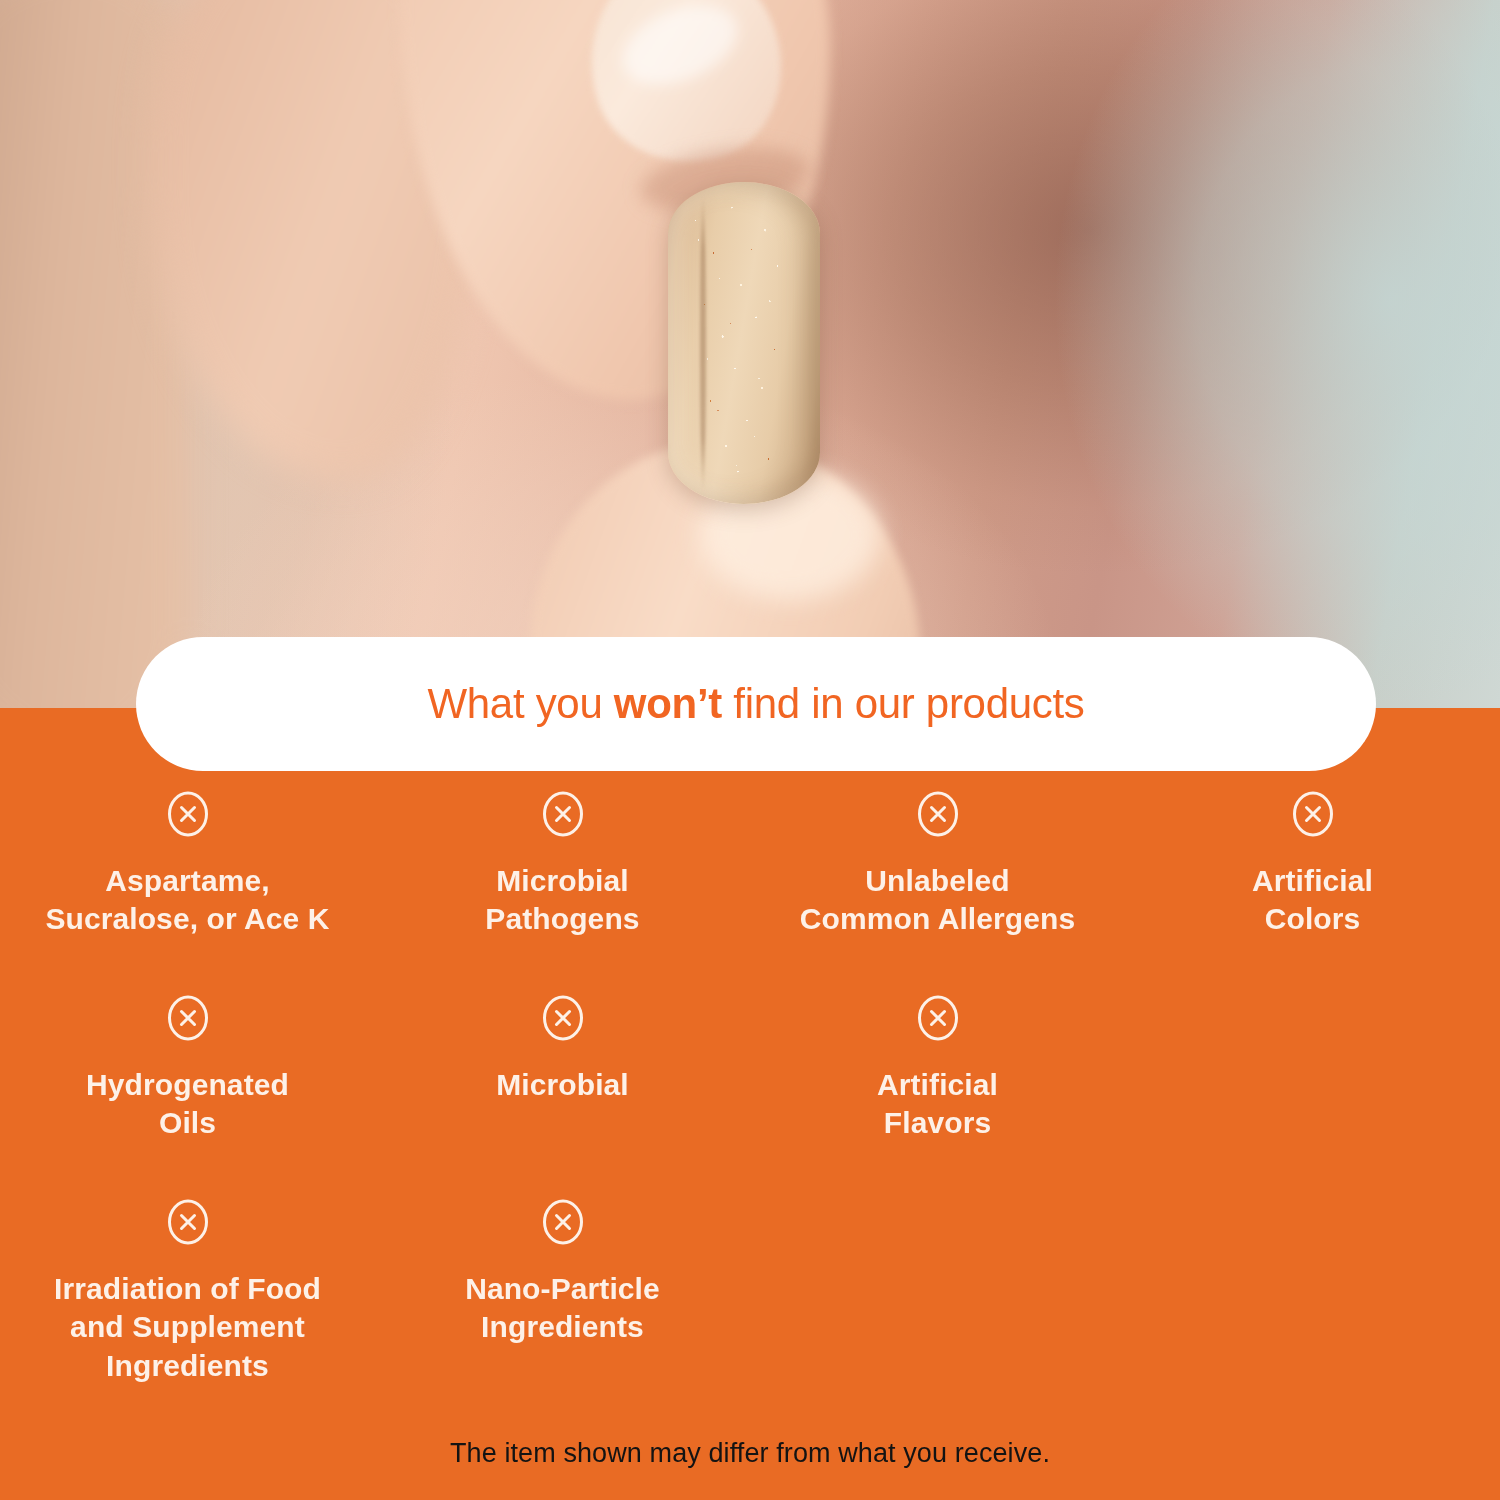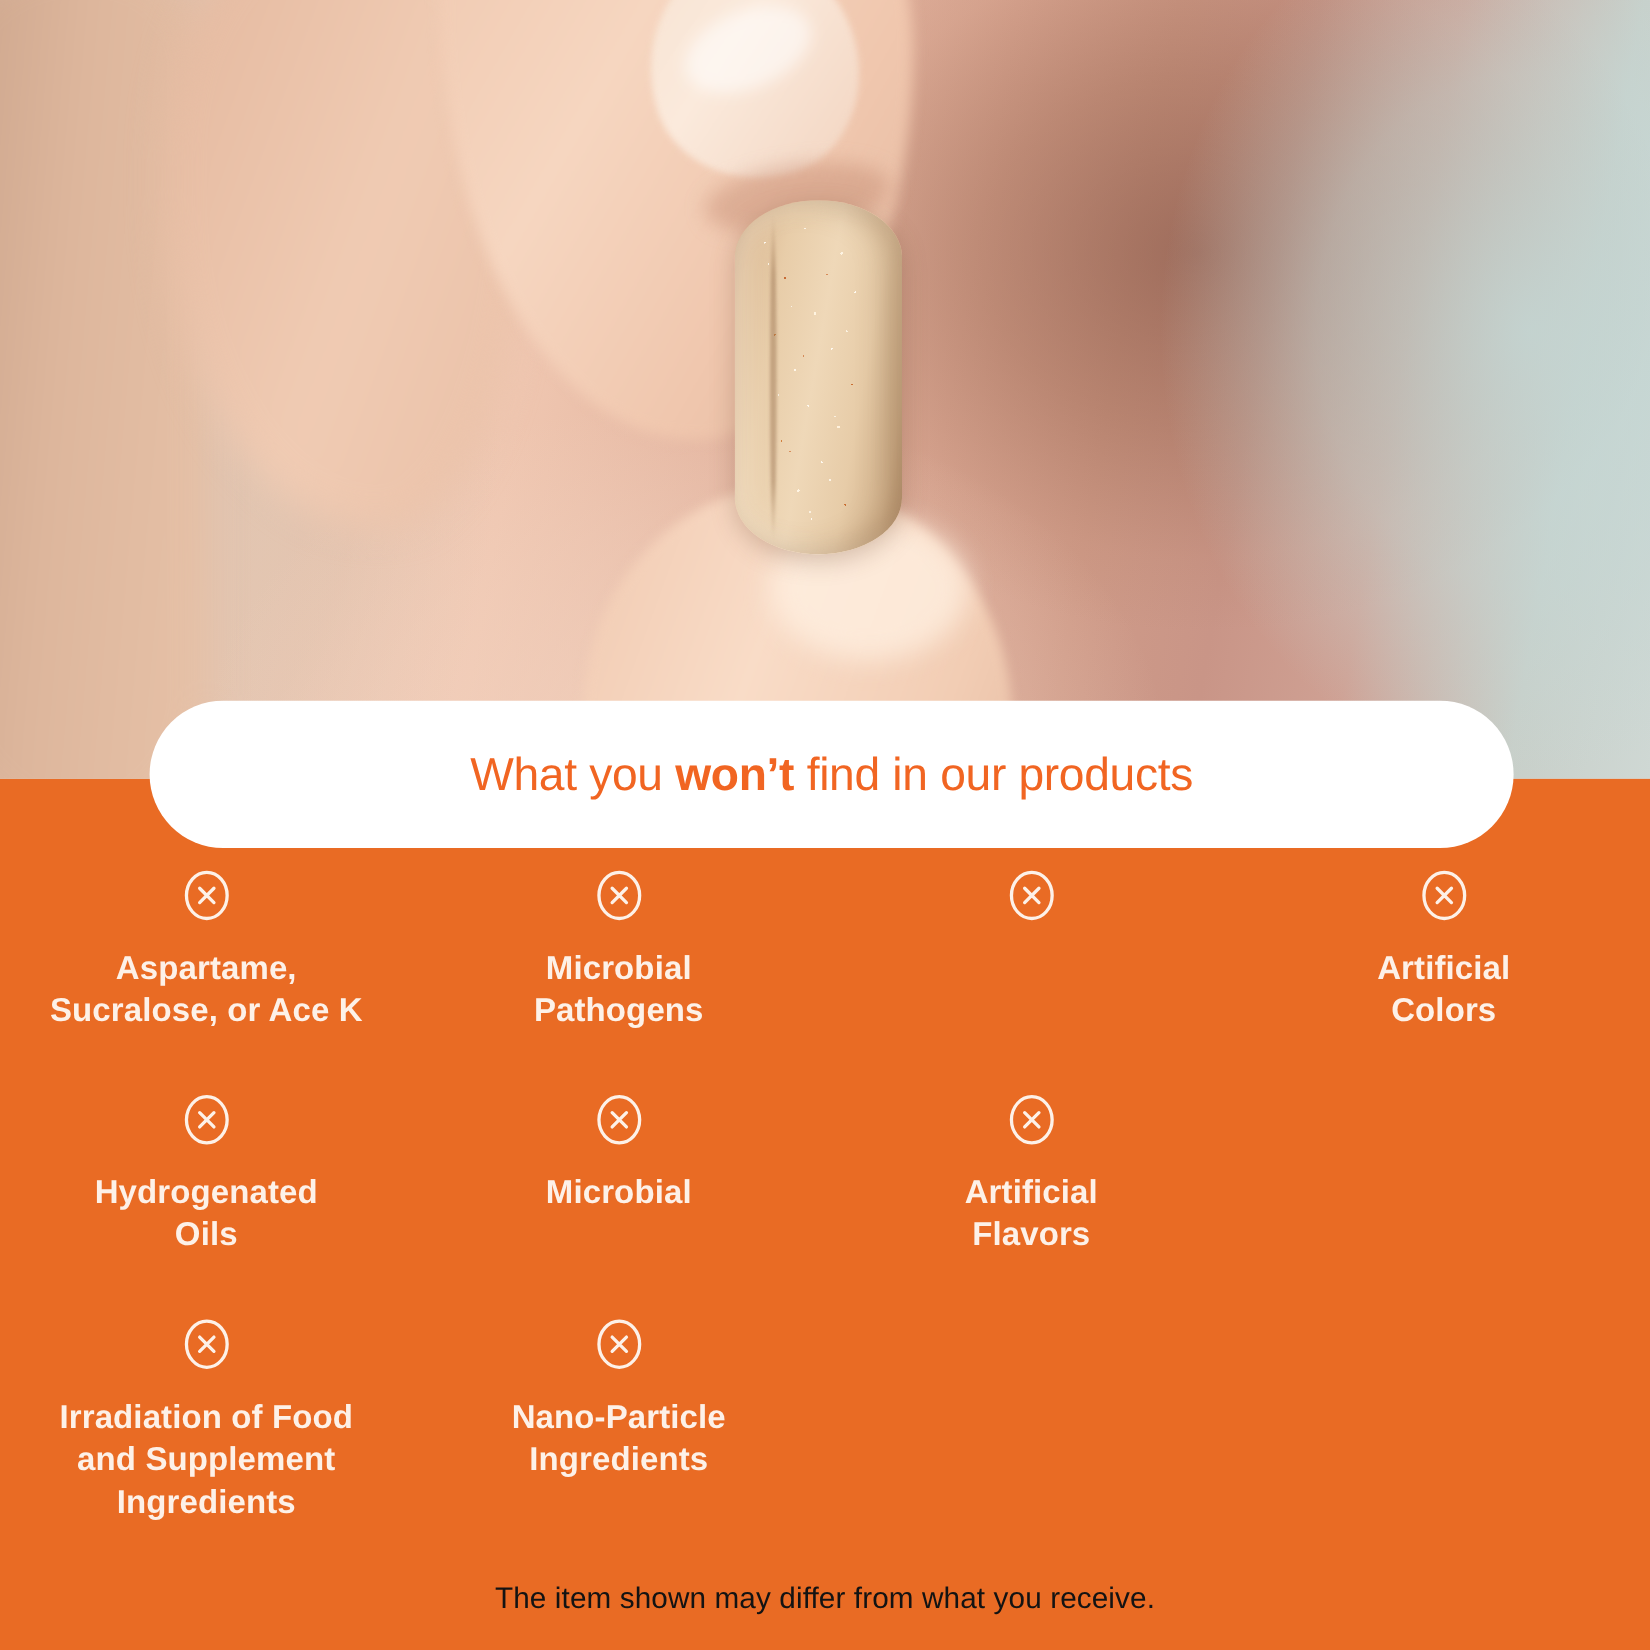--- a/index.html
+++ b/index.html
@@ -341,20 +341,22 @@
         <div class="cell-label" style="white-space:pre-line">Microbial
 Pathogens</div>
       </div>
       <div class="cell">
         <span class="no-icon">
           <svg width="48" height="48" viewBox="0 0 48 48" aria-hidden="true">
             <ellipse cx="24" cy="24" rx="18.5" ry="21" fill="none" stroke="#FDF1E8" stroke-width="3"></ellipse>
             <path d="M17.5 17.5 L30.5 30.5 M30.5 17.5 L17.5 30.5" stroke="#FDF1E8" stroke-width="3" stroke-linecap="round"></path>
           </svg>
         </span>
+        <div class="cell-label" style="white-space:pre-line">Unlabeled
+Common Allergens</div>
       </div>
       <div class="cell">
         <span class="no-icon">
           <svg width="48" height="48" viewBox="0 0 48 48" aria-hidden="true">
             <ellipse cx="24" cy="24" rx="18.5" ry="21" fill="none" stroke="#FDF1E8" stroke-width="3"></ellipse>
             <path d="M17.5 17.5 L30.5 30.5 M30.5 17.5 L17.5 30.5" stroke="#FDF1E8" stroke-width="3" stroke-linecap="round"></path>
           </svg>
         </span>
         <div class="cell-label" style="white-space:pre-line">Artificial
 Colors</div>

